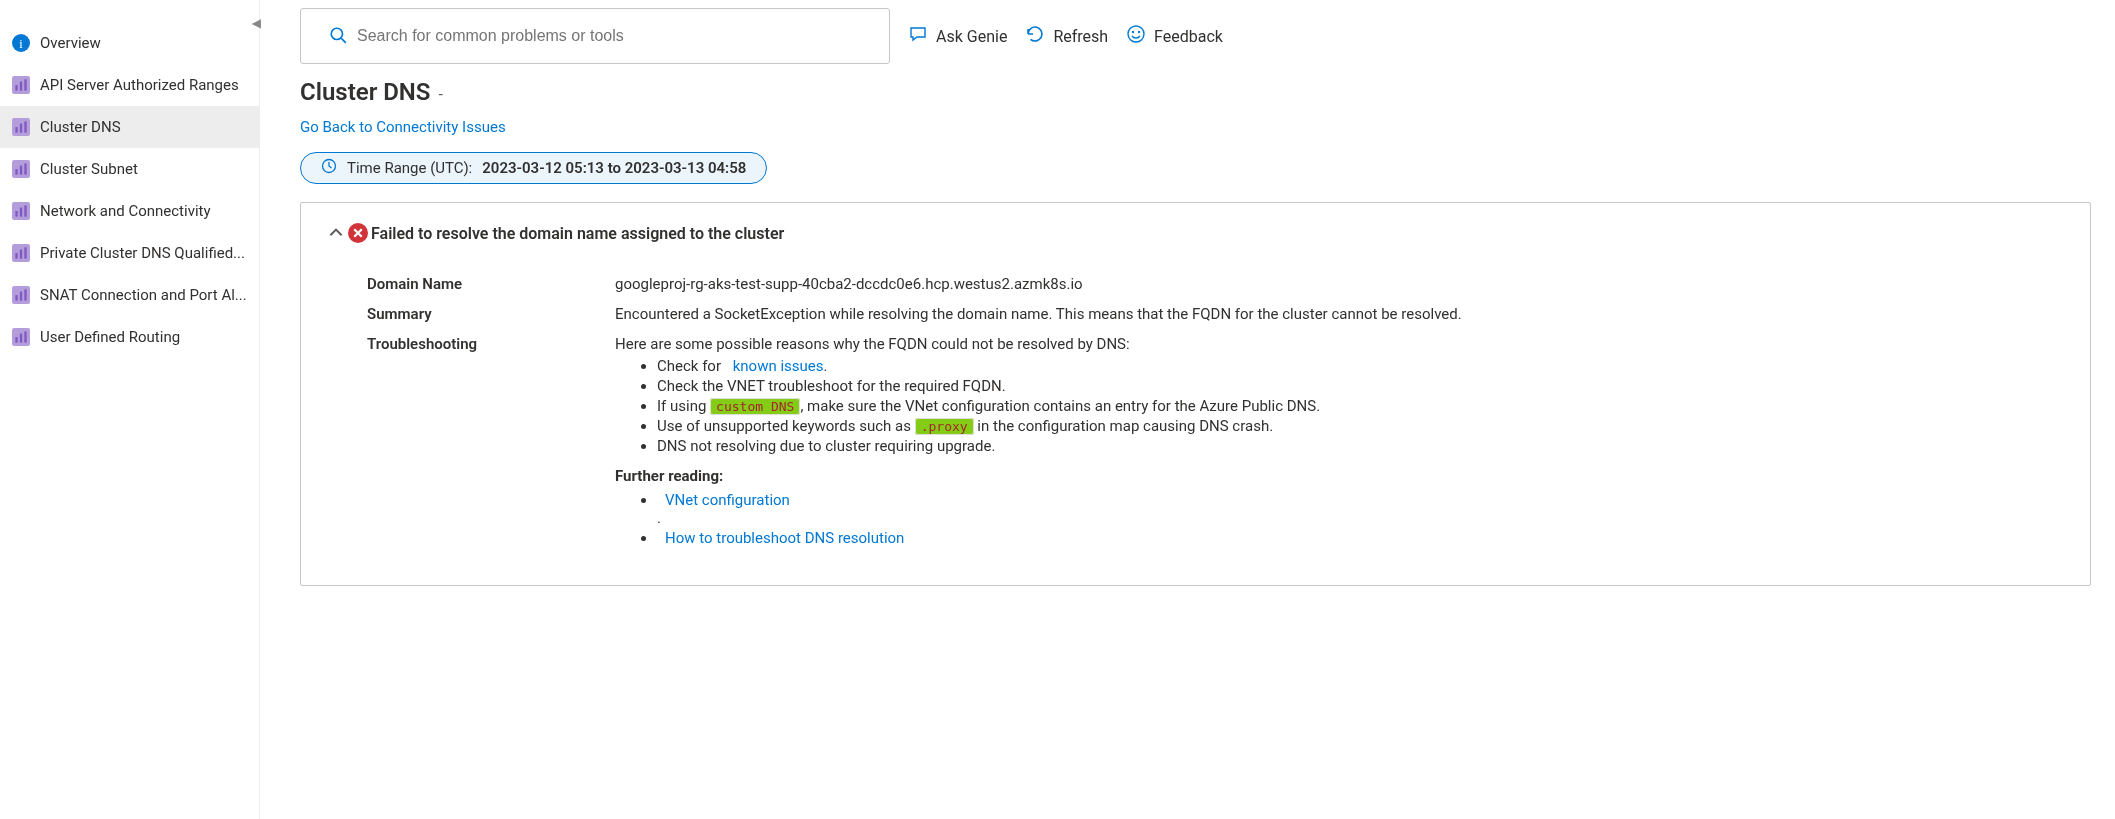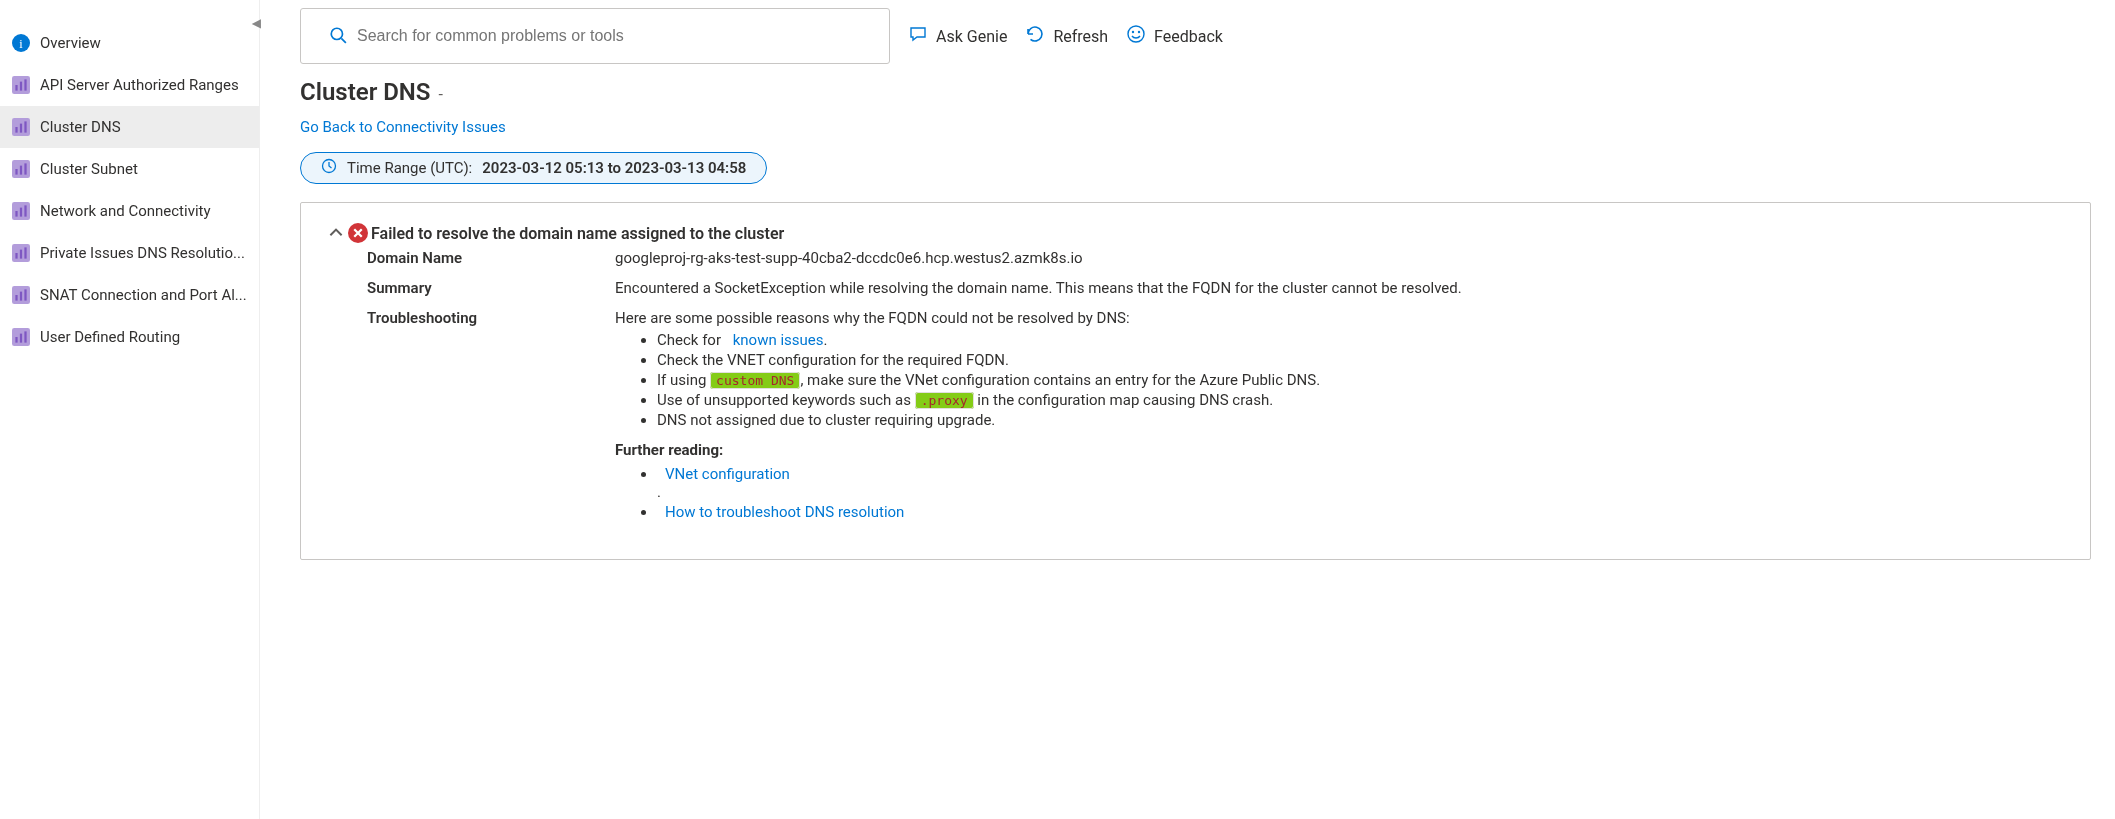--- a/index.html
+++ b/index.html
@@ -106,21 +106,21 @@
     
     .panel {
       border: 1px solid #c8c6c4;
       border-radius: 2px;
       padding: 20px 26px 30px 26px;
     }
     .panel-header {
       display: flex;
       align-items: center;
       gap: 3px;
-      margin-bottom: 6px;
+      margin-bottom: 32px;
     }
     .panel-header .chev { width: 18px; height:18px; color:#605e5c; cursor:pointer;}
     .panel-header .err { width: 20px; height:20px; color:#d13438; }
     .panel-header .title { font-weight: 600; font-size:16px; }
 
     .kv { display: grid; grid-template-columns: 240px 1fr; gap: 12px 8px; margin-left: 40px; font-size:15px;}
     .kv .k { font-weight: 600; }
     .kv .v { color:#323130; }
     .kv ul { margin: 4px 0 8px 42px; }
     .kv li { margin: 2px 0; }
@@ -208,21 +208,21 @@
 
     <div class="item">
       <span class="ico">
         <svg class="bar-icon" viewBox="0 0 16 16">
             <rect class="bg" x="0" y="0" width="16" height="16" rx="2"></rect>
             <rect x="3" y="8" width="2" height="5" fill="#fff"></rect>
             <rect x="7" y="5" width="2" height="8" fill="#fff"></rect>
             <rect x="11" y="3" width="2" height="10" fill="#fff"></rect>
           </svg>
       </span>
-      <span class="nav-label">Private Issues DNS Resolutio...</span>
+      <span class="nav-label">Private Cluster DNS Qualified...</span>
     </div>
 
     <div class="item">
       <span class="ico">
         <svg class="bar-icon" viewBox="0 0 16 16">
             <rect class="bg" x="0" y="0" width="16" height="16" rx="2"></rect>
             <rect x="3" y="8" width="2" height="5" fill="#fff"></rect>
             <rect x="7" y="5" width="2" height="8" fill="#fff"></rect>
             <rect x="11" y="3" width="2" height="10" fill="#fff"></rect>
           </svg>
@@ -333,28 +333,28 @@
         <div class="k">Summary</div>
         <div class="v">Encountered a SocketException while resolving the domain name. This means that the FQDN for the cluster cannot be resolved.</div>
 
         <div class="k">Troubleshooting</div>
         <div class="v">
           <div>Here are some possible reasons why the FQDN could not be resolved by DNS:</div>
           <ul>
             <li>
               <span>Check for </span><a>known issues</a><span>.</span>
             </li>
-            <li>Check the VNET configuration for the required FQDN.</li>
+            <li>Check the VNET troubleshoot for the required FQDN.</li>
             <li>
               <span>If using </span><code class="inline">custom DNS</code><span>, make sure the VNet configuration contains an entry for the Azure Public DNS.</span>
             </li>
             <li>
               <span>Use of unsupported keywords such as </span><code class="inline">.proxy</code><span> in the configuration map causing DNS crash.</span>
             </li>
-            <li>DNS not assigned due to cluster requiring upgrade.</li>
+            <li>DNS not resolving due to cluster requiring upgrade.</li>
           </ul>
           <div class="subhead">Further reading:</div>
           <ul>
             <li>
               <a>VNet configuration</a>
               <div>.</div>
             </li>
             <li>
               <a>How to troubleshoot DNS resolution</a>
             </li>

